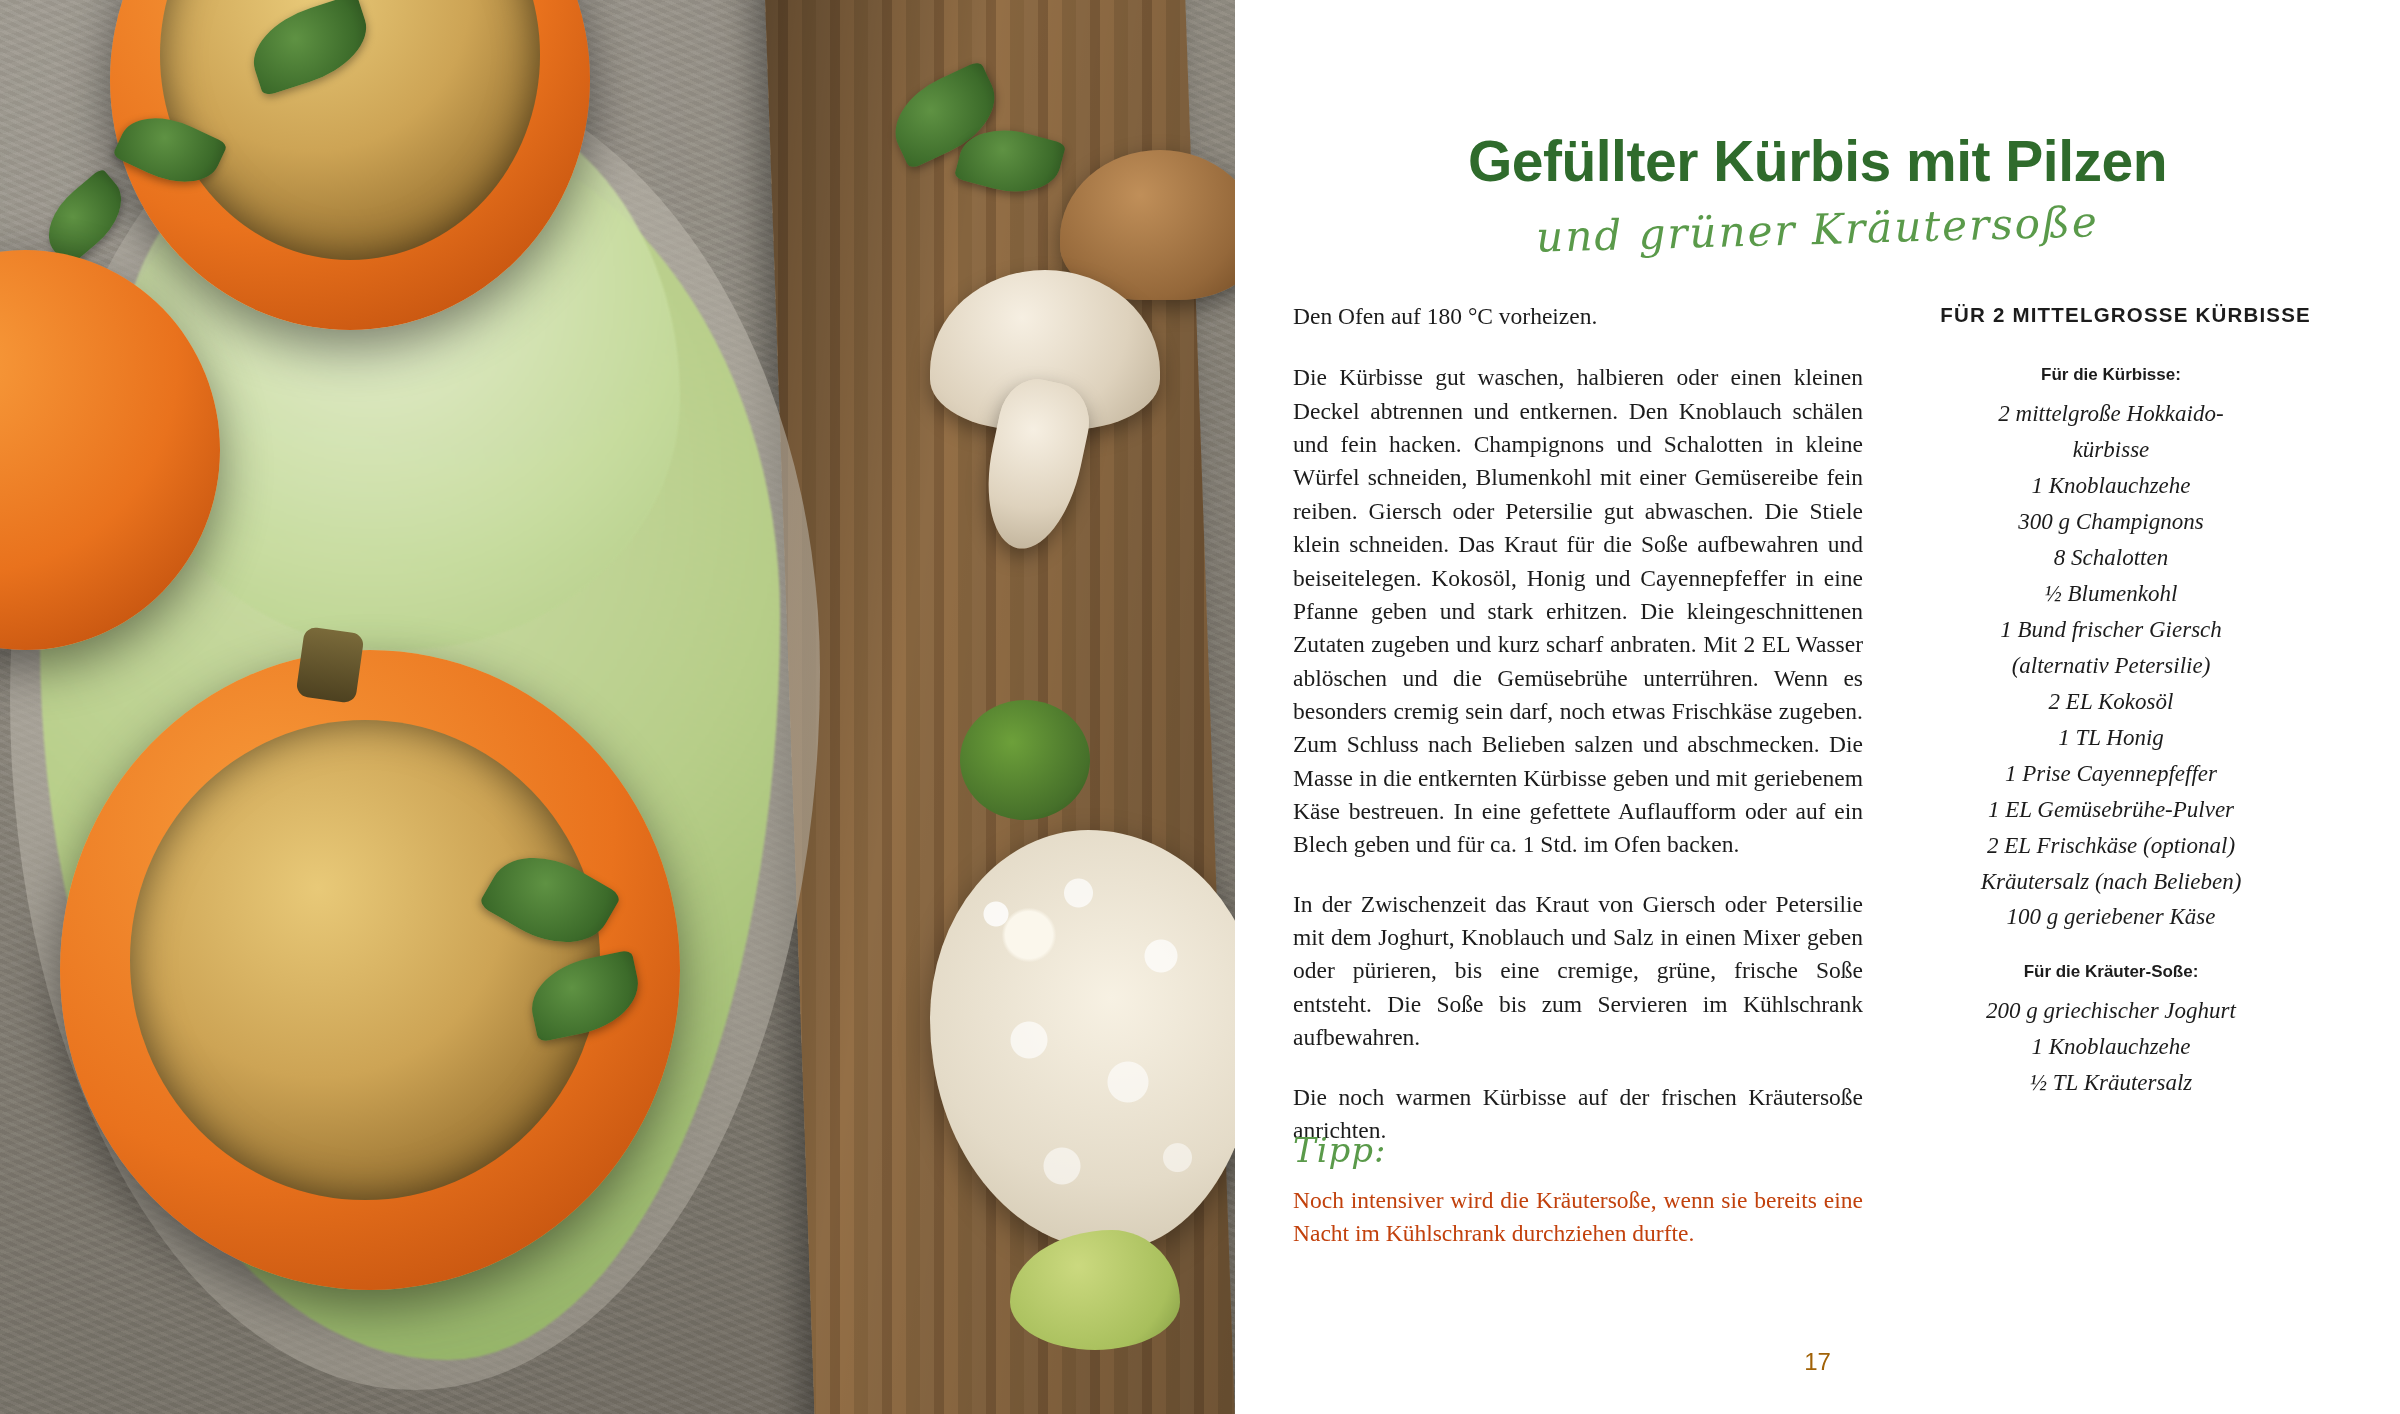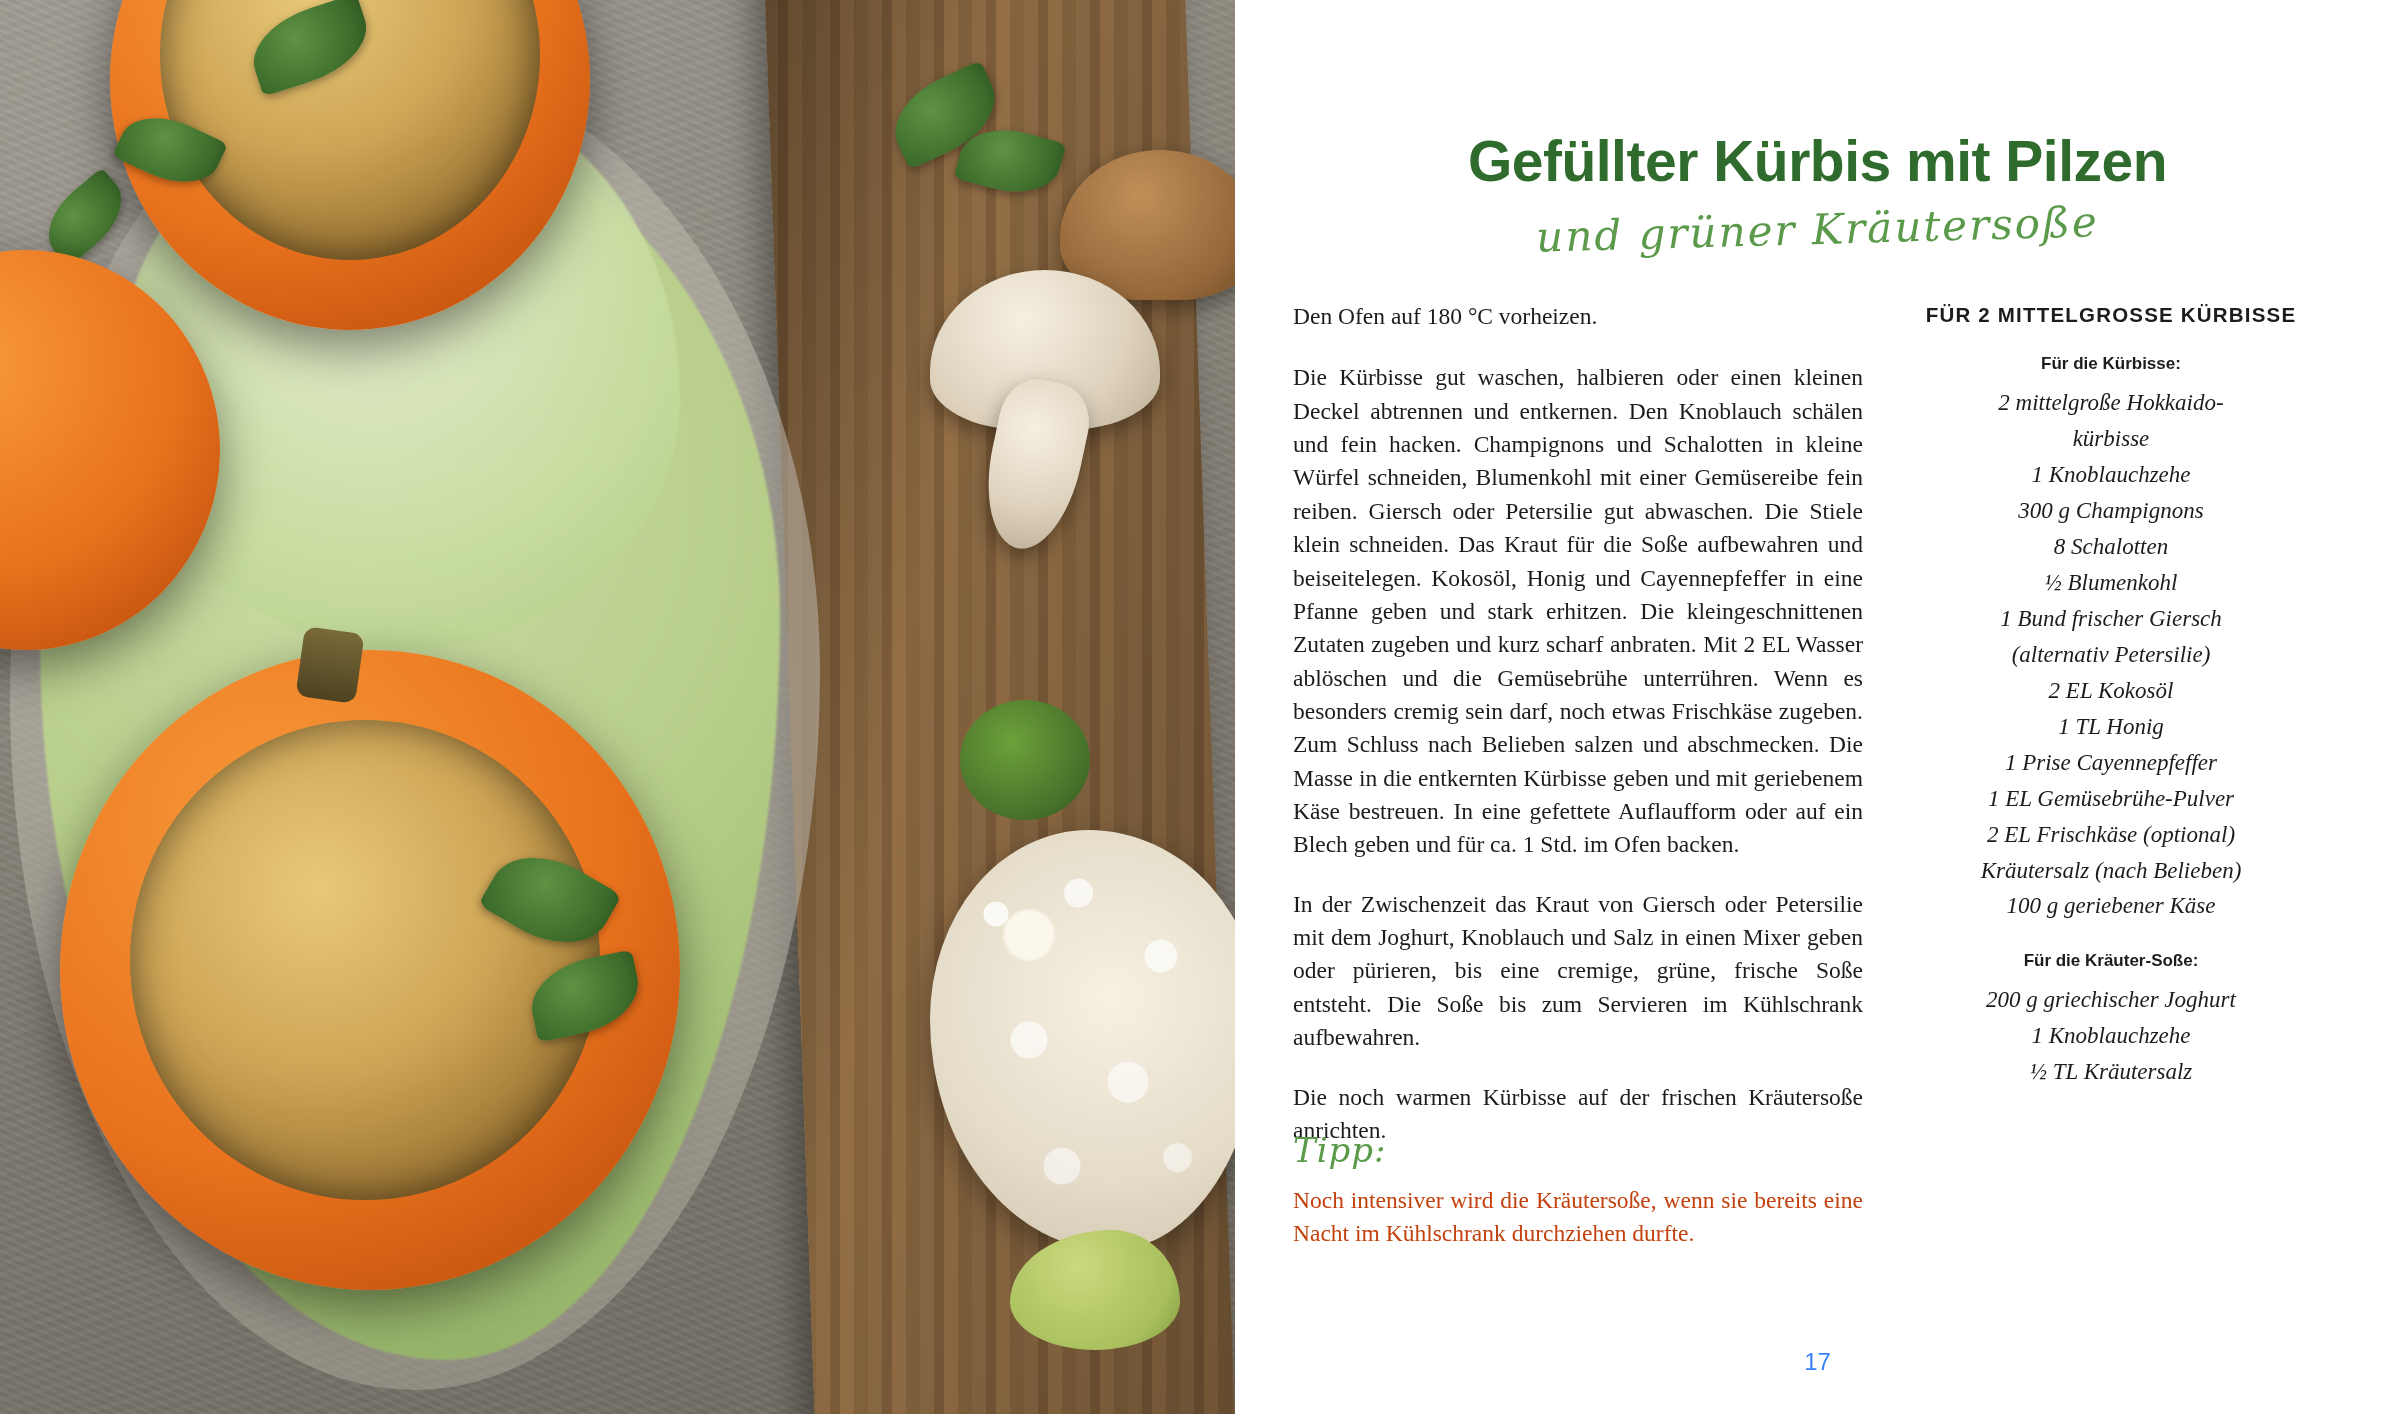--- a/index.html
+++ b/index.html
@@ -232,21 +232,22 @@
     width: 400px;
     text-align: center;
     color: #1c1c1c;
   }
   .side-head {
     font-family: "Liberation Sans", sans-serif;
     font-weight: bold;
     font-size: 20.5px;
     letter-spacing: 1.2px;
     line-height: 1.42;
-    margin-bottom: 25px;
+    margin-bottom: 36px;
+    text-align: right;
   }
   .side-sub {
     font-family: "Liberation Sans", sans-serif;
     font-weight: bold;
     font-size: 17px;
     margin-bottom: 12px;
   }
   .side-list {
     font-style: italic;
     font-size: 23px;
@@ -275,21 +276,21 @@
     color: #c2410c;
     text-align: justify;
   }
   .page-number {
     position: absolute;
     left: 0; right: 0;
     bottom: 38px;
     text-align: center;
     font-family: "Liberation Sans", sans-serif;
     font-size: 24px;
-    color: #3b82f6;
+    color: #a16207;
   }
 </style>
 </head>
 <body>
 
 <div class="page">
 
   <div class="photo-panel">
     <div class="photo-bg"></div>
     <div class="stone"></div>

